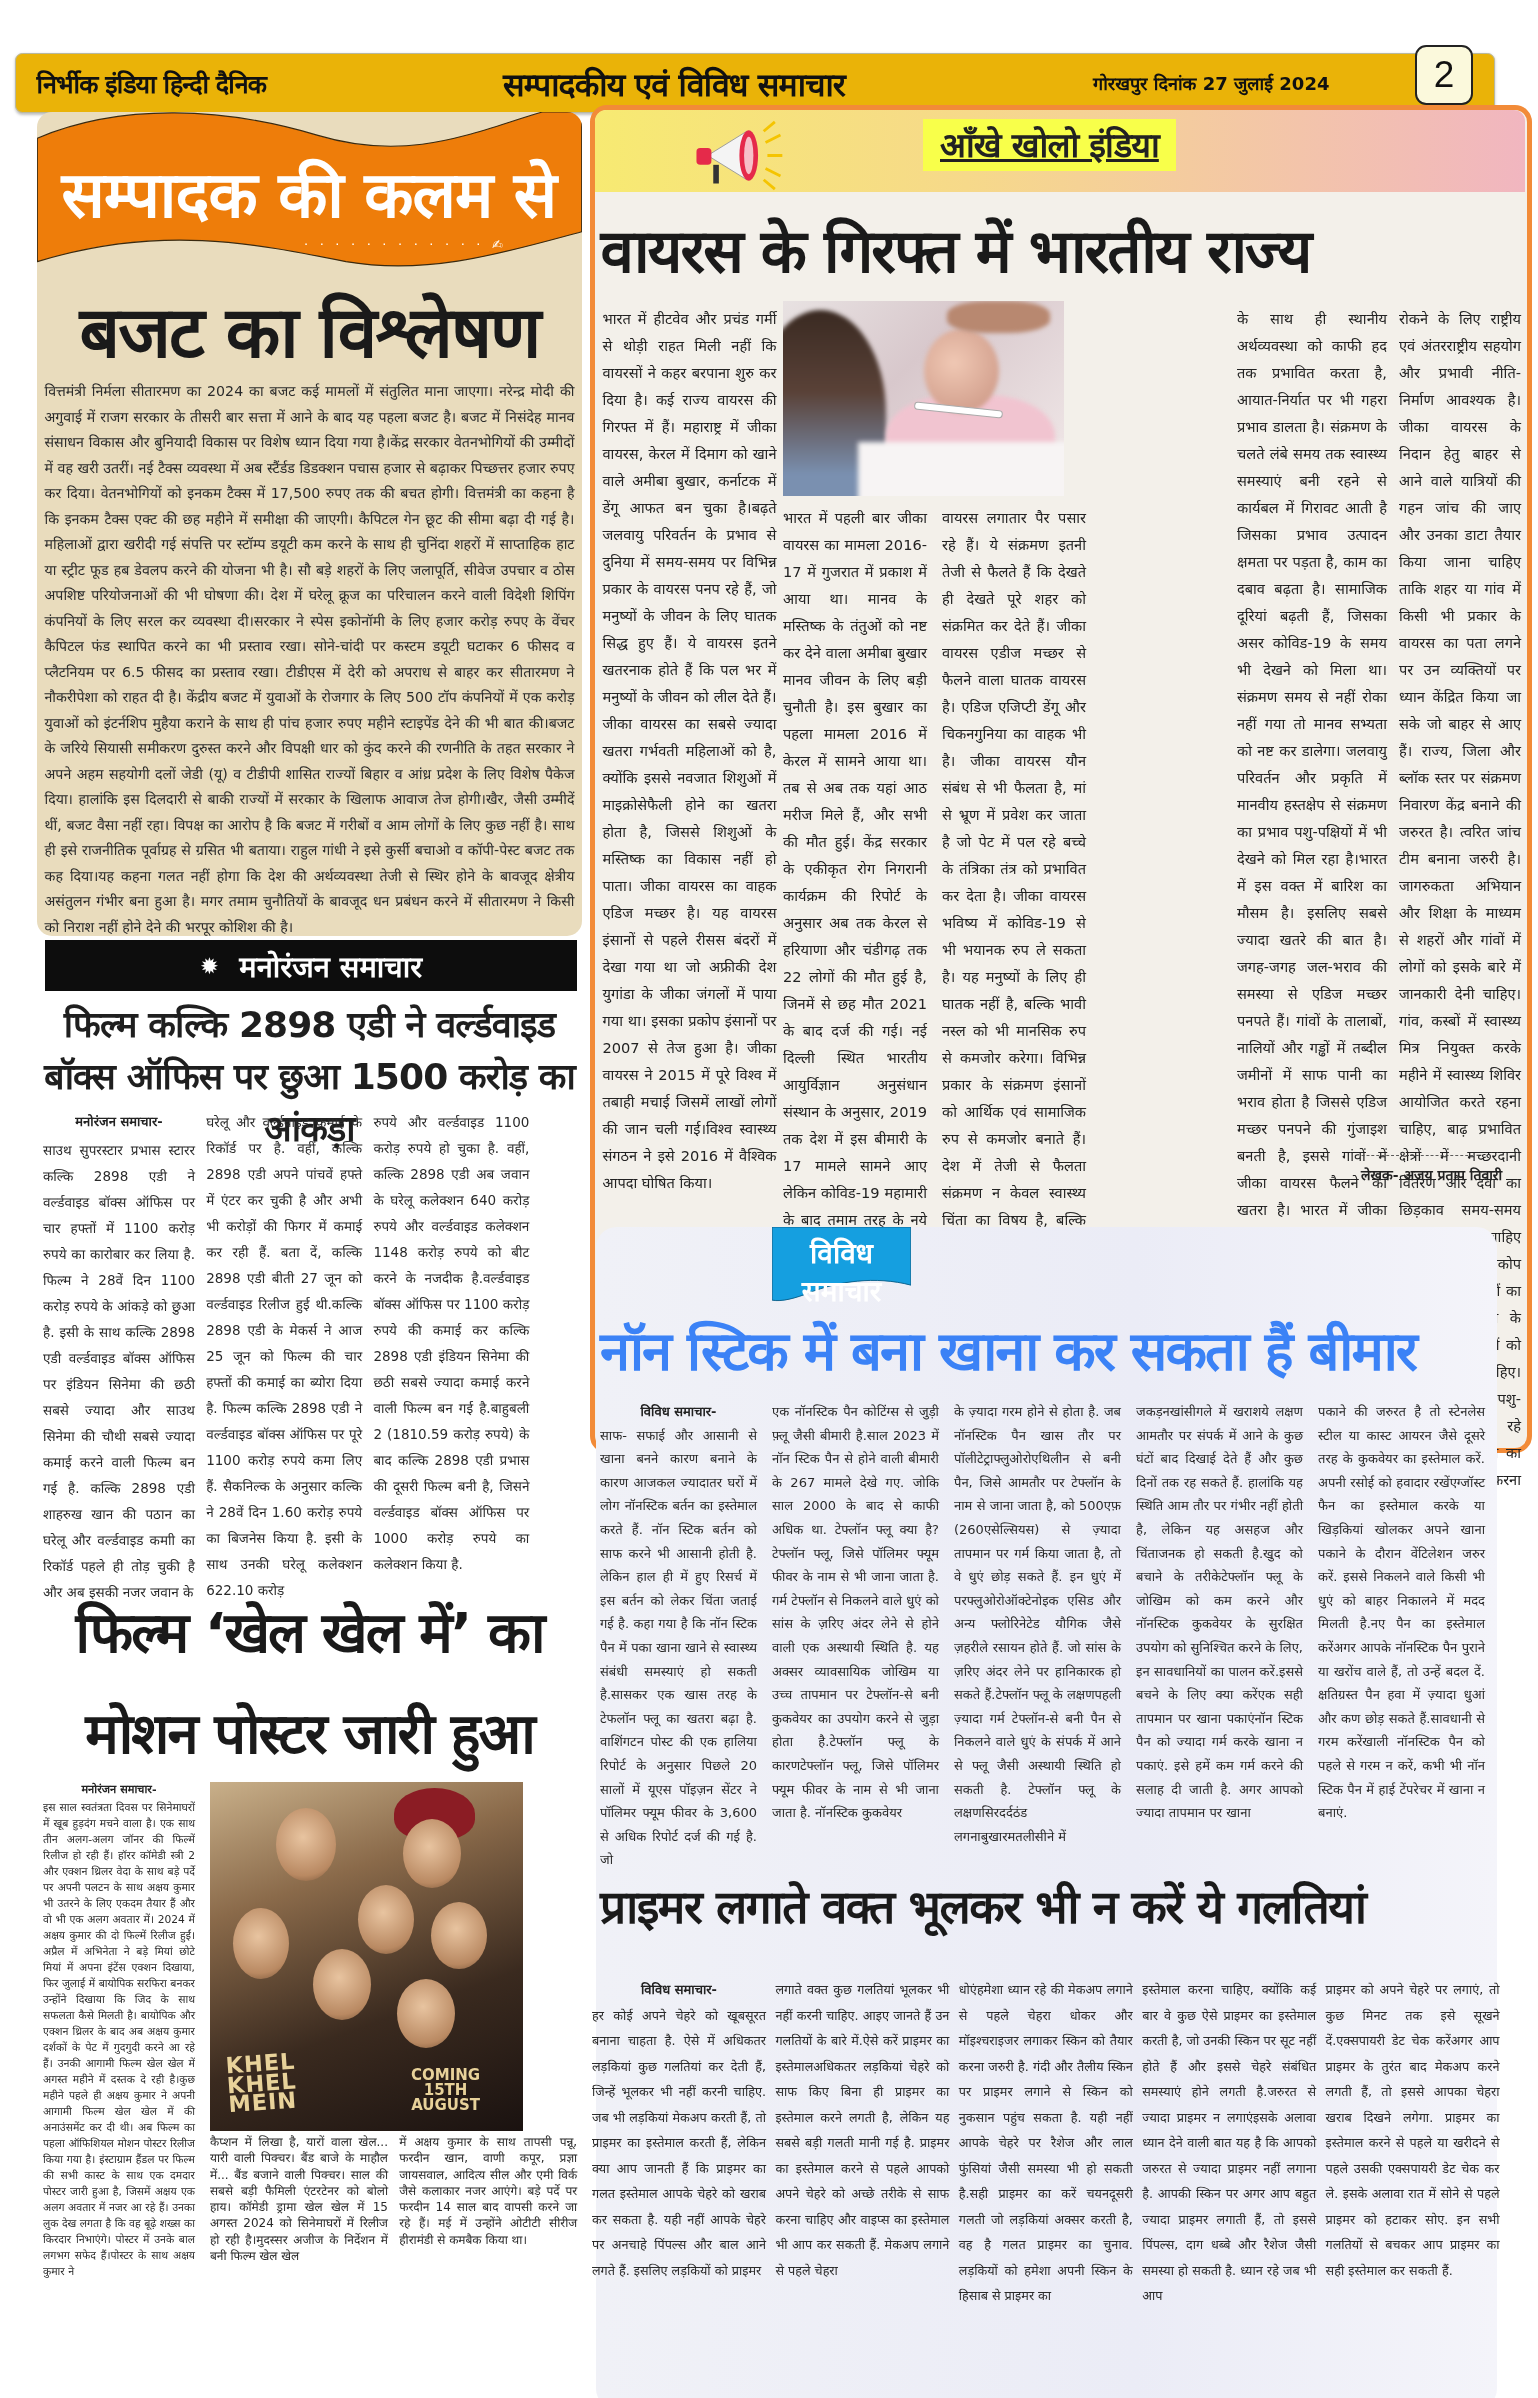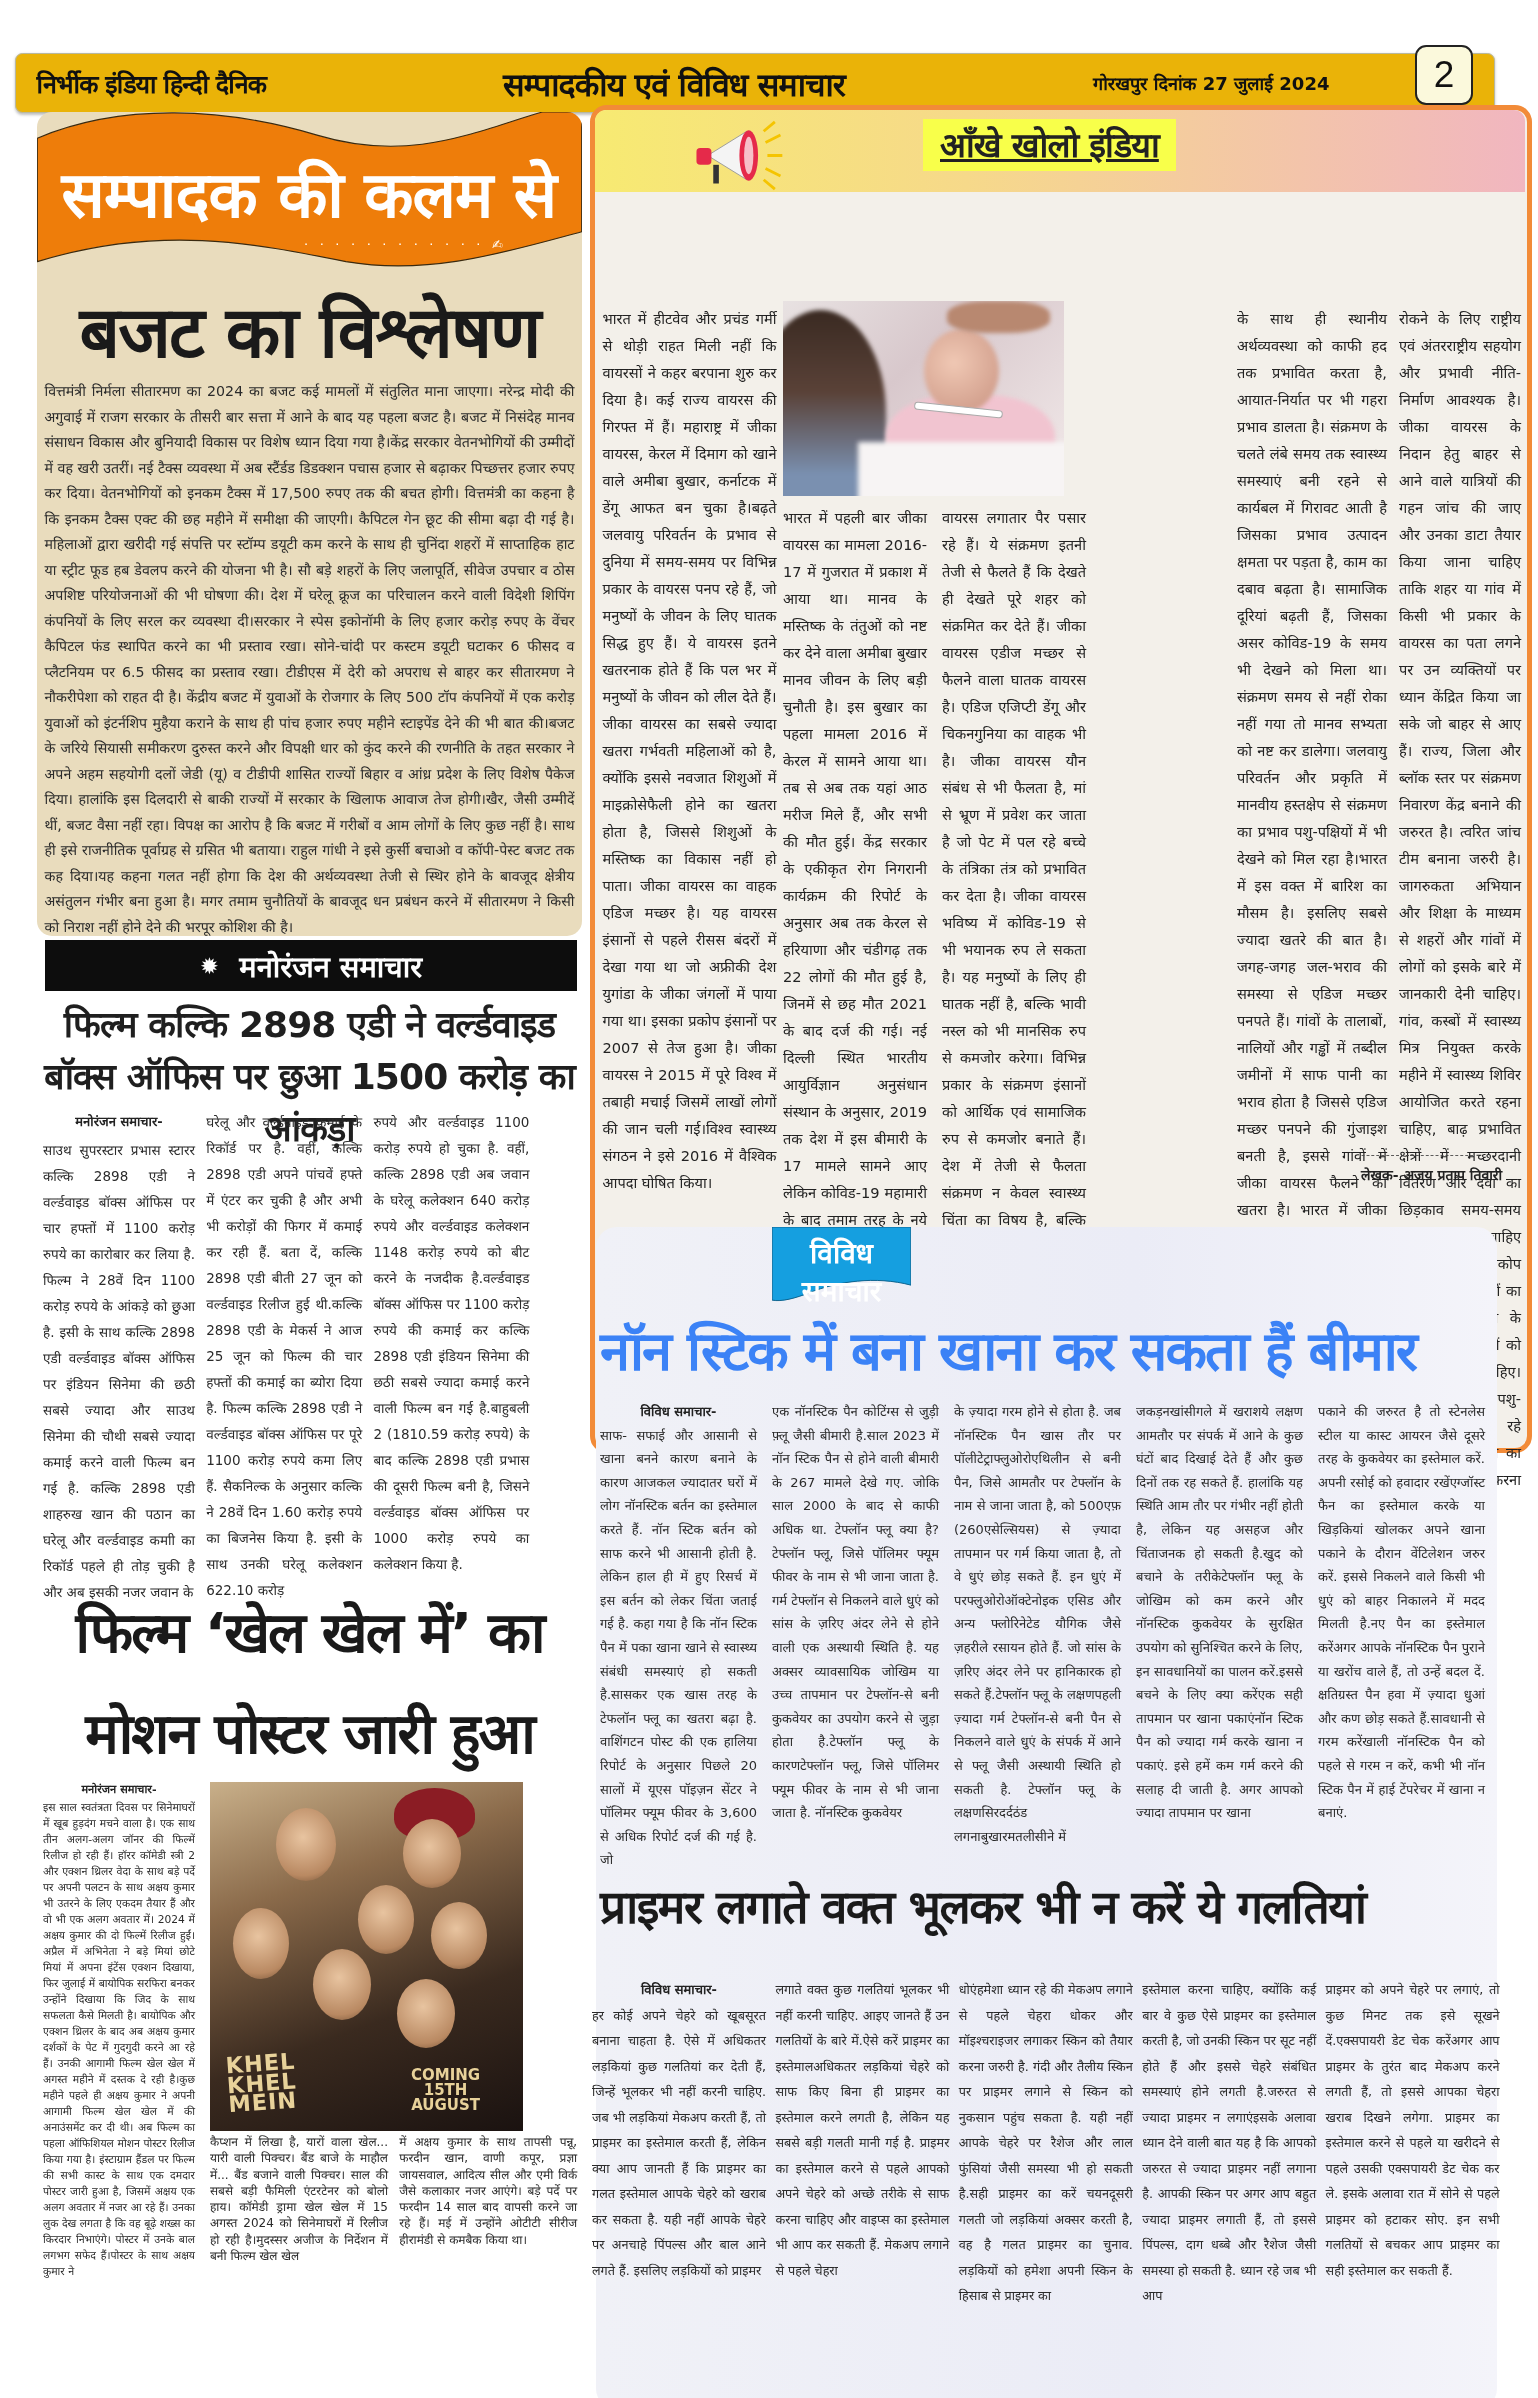--- a/index.html
+++ b/index.html
@@ -223,20 +223,21 @@
     <svg class="megaphone" width="112" height="75" viewBox="0 0 120 80">
       <path d="M20,40 L62,14 L62,66 Z" fill="#f4f4f4" stroke="#999" stroke-width="1"></path>
       <rect x="8" y="32" width="16" height="18" rx="4" fill="#e52a4a"></rect>
       <ellipse cx="64" cy="40" rx="10" ry="27" fill="#e52a4a"></ellipse>
       <ellipse cx="64" cy="40" rx="5" ry="20" fill="#f7c0c8"></ellipse>
       <rect x="26" y="50" width="6" height="20" fill="#333"></rect>
       <path d="M80,14 L92,4 M84,40 L100,40 M80,66 L92,76 M82,26 L98,18 M82,54 L98,62" stroke="#f5c400" stroke-width="3"></path>
     </svg>
     <div class="banner-label">आँखे खोलो इंडिया</div>
   </div>
+  <h1 class="headline">वायरस के गिरफ्त में भारतीय राज्य</h1>
   <div class="photo">
     <div class="parent"></div>
     <div class="shirt"></div>
     <div class="blanket"></div>
     <div class="child-face"></div>
     <div class="hand"></div>
     <div class="thermo"></div>
   </div>
   <div class="c1">भारत में हीटवेव और प्रचंड गर्मी से थोड़ी राहत मिली नहीं कि वायरसों ने कहर बरपाना शुरु कर दिया है। कई राज्य वायरस की गिरफ्त में हैं। महाराष्ट्र में जीका वायरस, केरल में दिमाग को खाने वाले अमीबा बुखार, कर्नाटक में डेंगू आफत बन चुका है।बढ़ते जलवायु परिवर्तन के प्रभाव से दुनिया में समय-समय पर विभिन्न प्रकार के वायरस पनप रहे हैं, जो मनुष्यों के जीवन के लिए घातक सिद्ध हुए हैं। ये वायरस इतने खतरनाक होते हैं कि पल भर में मनुष्यों के जीवन को लील देते हैं।जीका वायरस का सबसे ज्यादा खतरा गर्भवती महिलाओं को है, क्योंकि इससे नवजात शिशुओं में माइक्रोसेफैली होने का खतरा होता है, जिससे शिशुओं के मस्तिष्क का विकास नहीं हो पाता। जीका वायरस का वाहक एडिज मच्छर है। यह वायरस इंसानों से पहले रीसस बंदरों में देखा गया था जो अफ्रीकी देश युगांडा के जीका जंगलों में पाया गया था। इसका प्रकोप इंसानों पर 2007 से तेज हुआ है। जीका वायरस ने 2015 में पूरे विश्व में तबाही मचाई जिसमें लाखों लोगों की जान चली गई।विश्व स्वास्थ्य संगठन ने इसे 2016 में वैश्विक आपदा घोषित किया।</div>
   <div class="c2">भारत में पहली बार जीका वायरस का मामला 2016-17 में गुजरात में प्रकाश में आया था। मानव के मस्तिष्क के तंतुओं को नष्ट कर देने वाला अमीबा बुखार मानव जीवन के लिए बड़ी चुनौती है। इस बुखार का पहला मामला 2016 में केरल में सामने आया था। तब से अब तक यहां आठ मरीज मिले हैं, और सभी की मौत हुई। केंद्र सरकार के एकीकृत रोग निगरानी कार्यक्रम की रिपोर्ट के अनुसार अब तक केरल से हरियाणा और चंडीगढ़ तक 22 लोगों की मौत हुई है, जिनमें से छह मौत 2021 के बाद दर्ज की गई। नई दिल्ली स्थित भारतीय आयुर्विज्ञान अनुसंधान संस्थान के अनुसार, 2019 तक देश में इस बीमारी के 17 मामले सामने आए लेकिन कोविड-19 महामारी के बाद तमाम तरह के नये संक्रमणों में उछाल देखने को मिला है।पिछले कुछ वर्षों में मंकीपॉक्स, इबोला, निपाह वायरस, कोविड-19, जीका</div>

